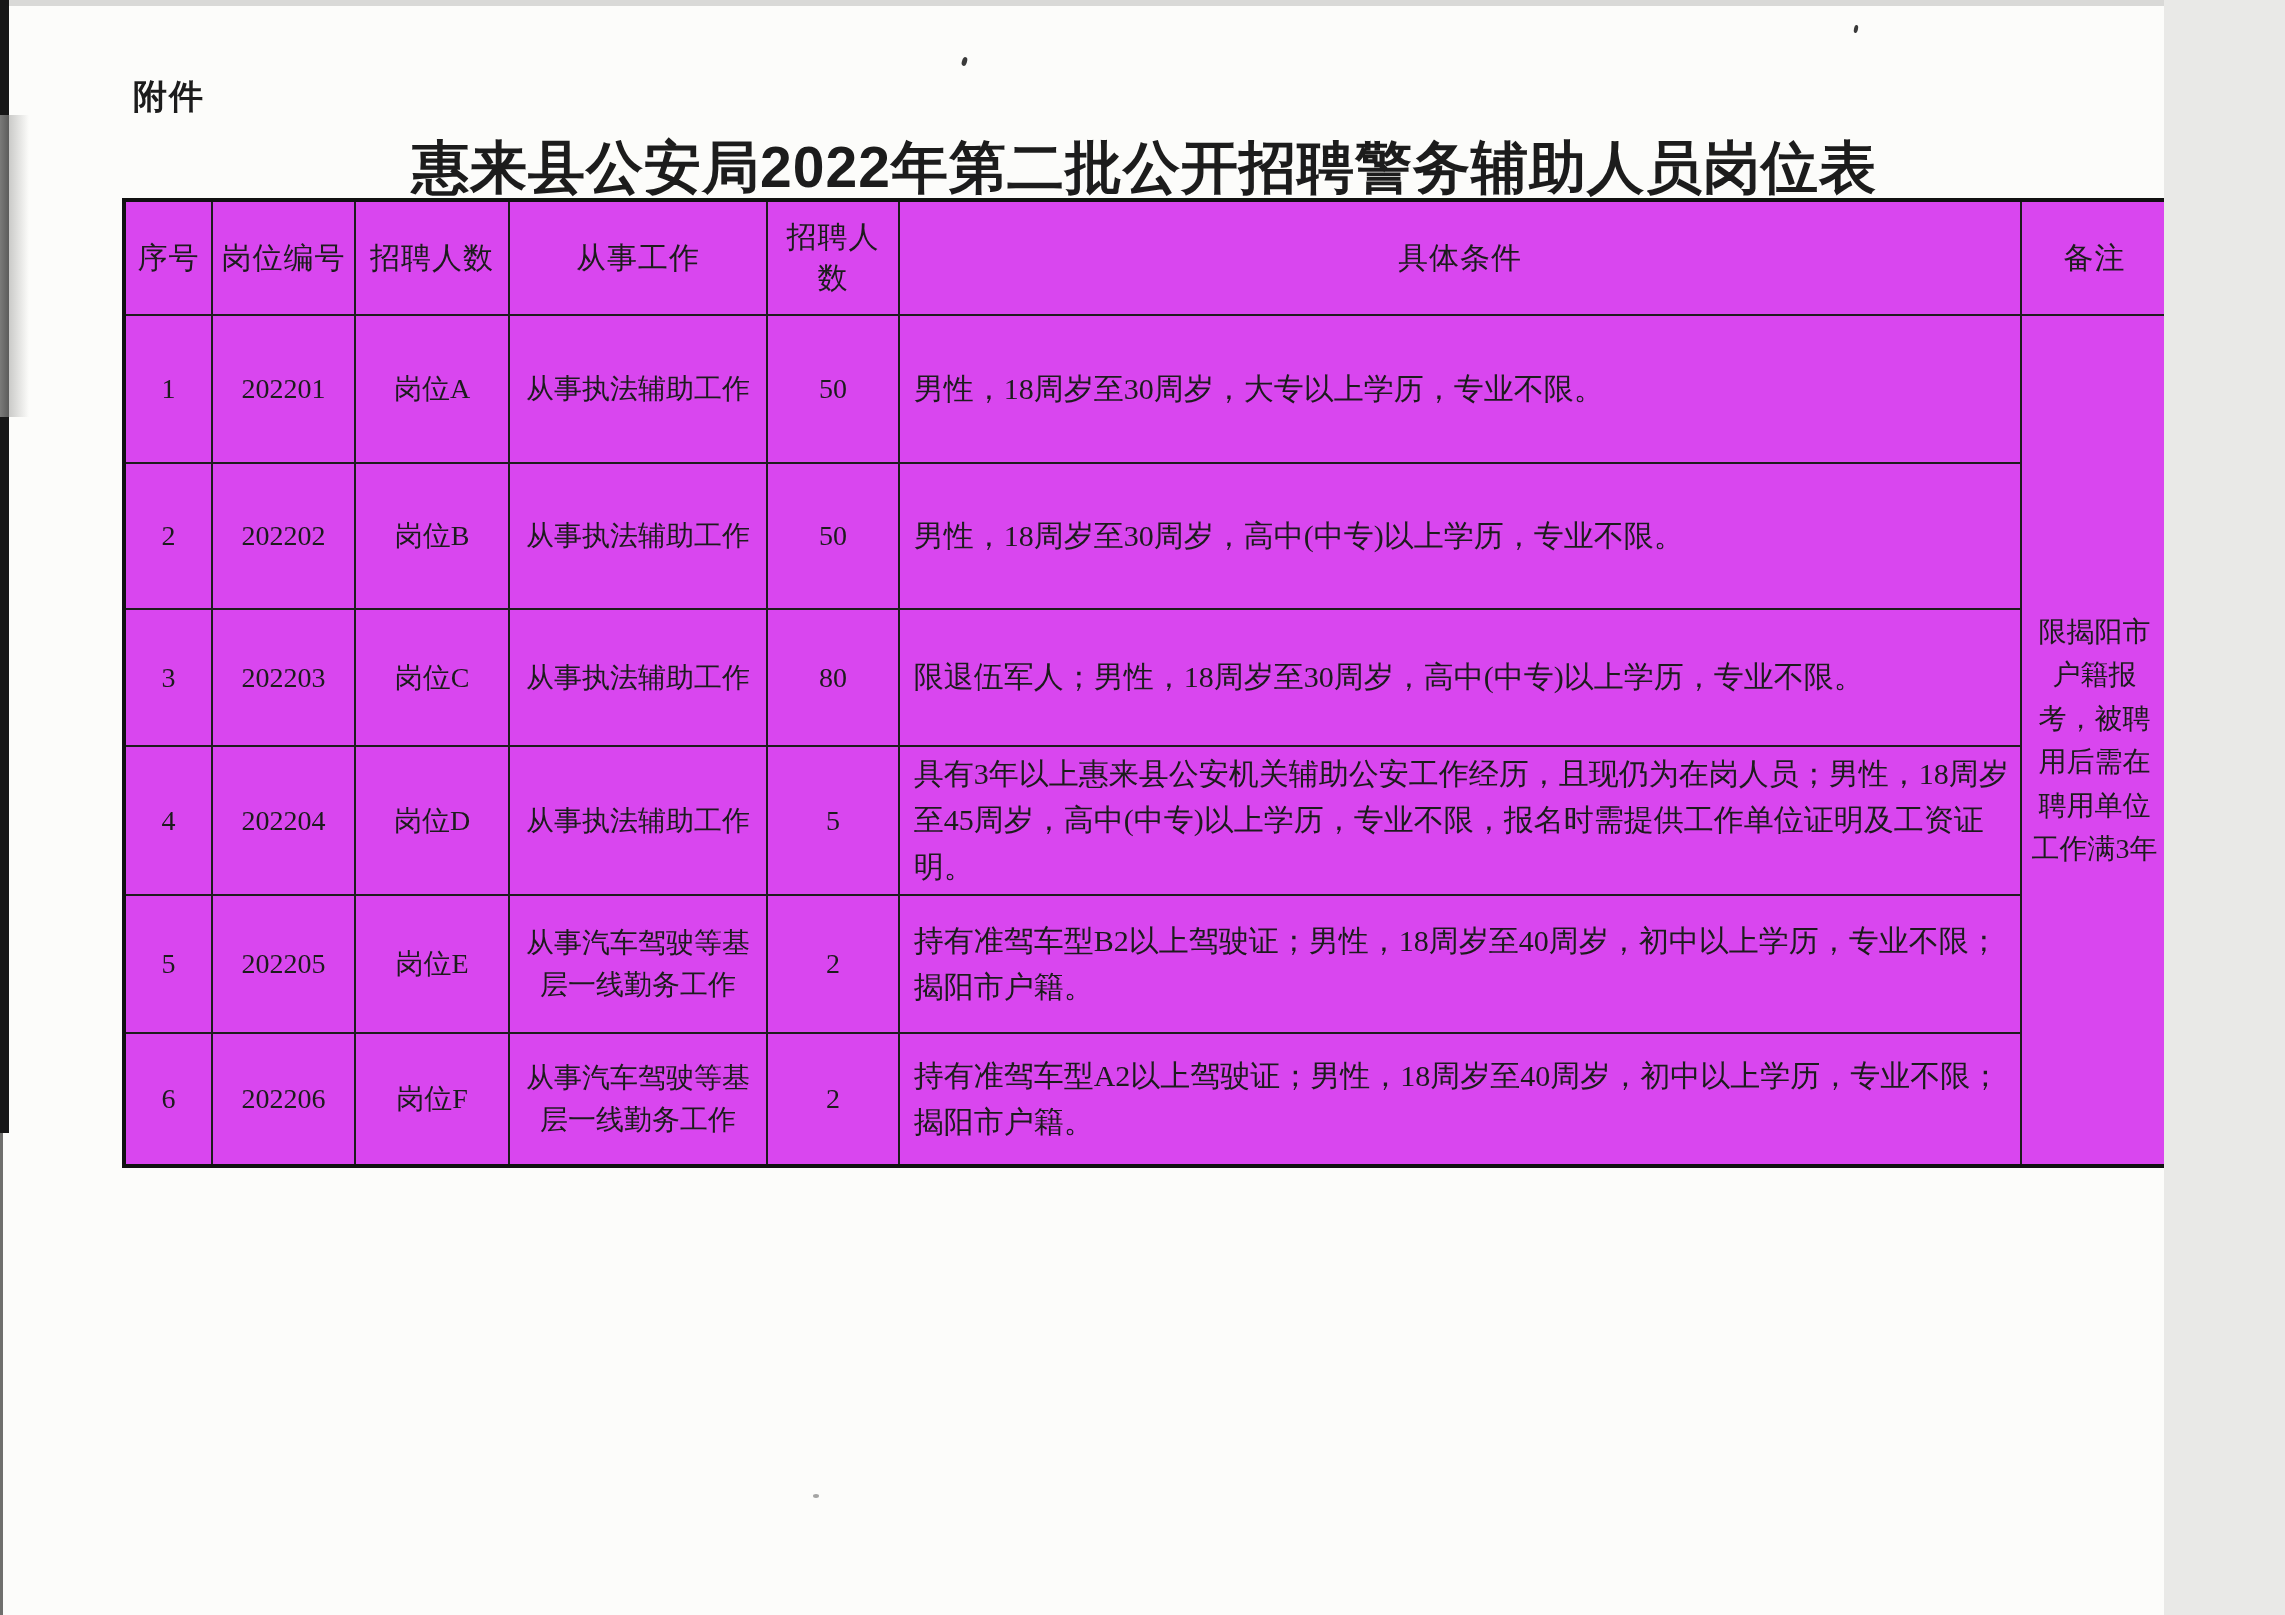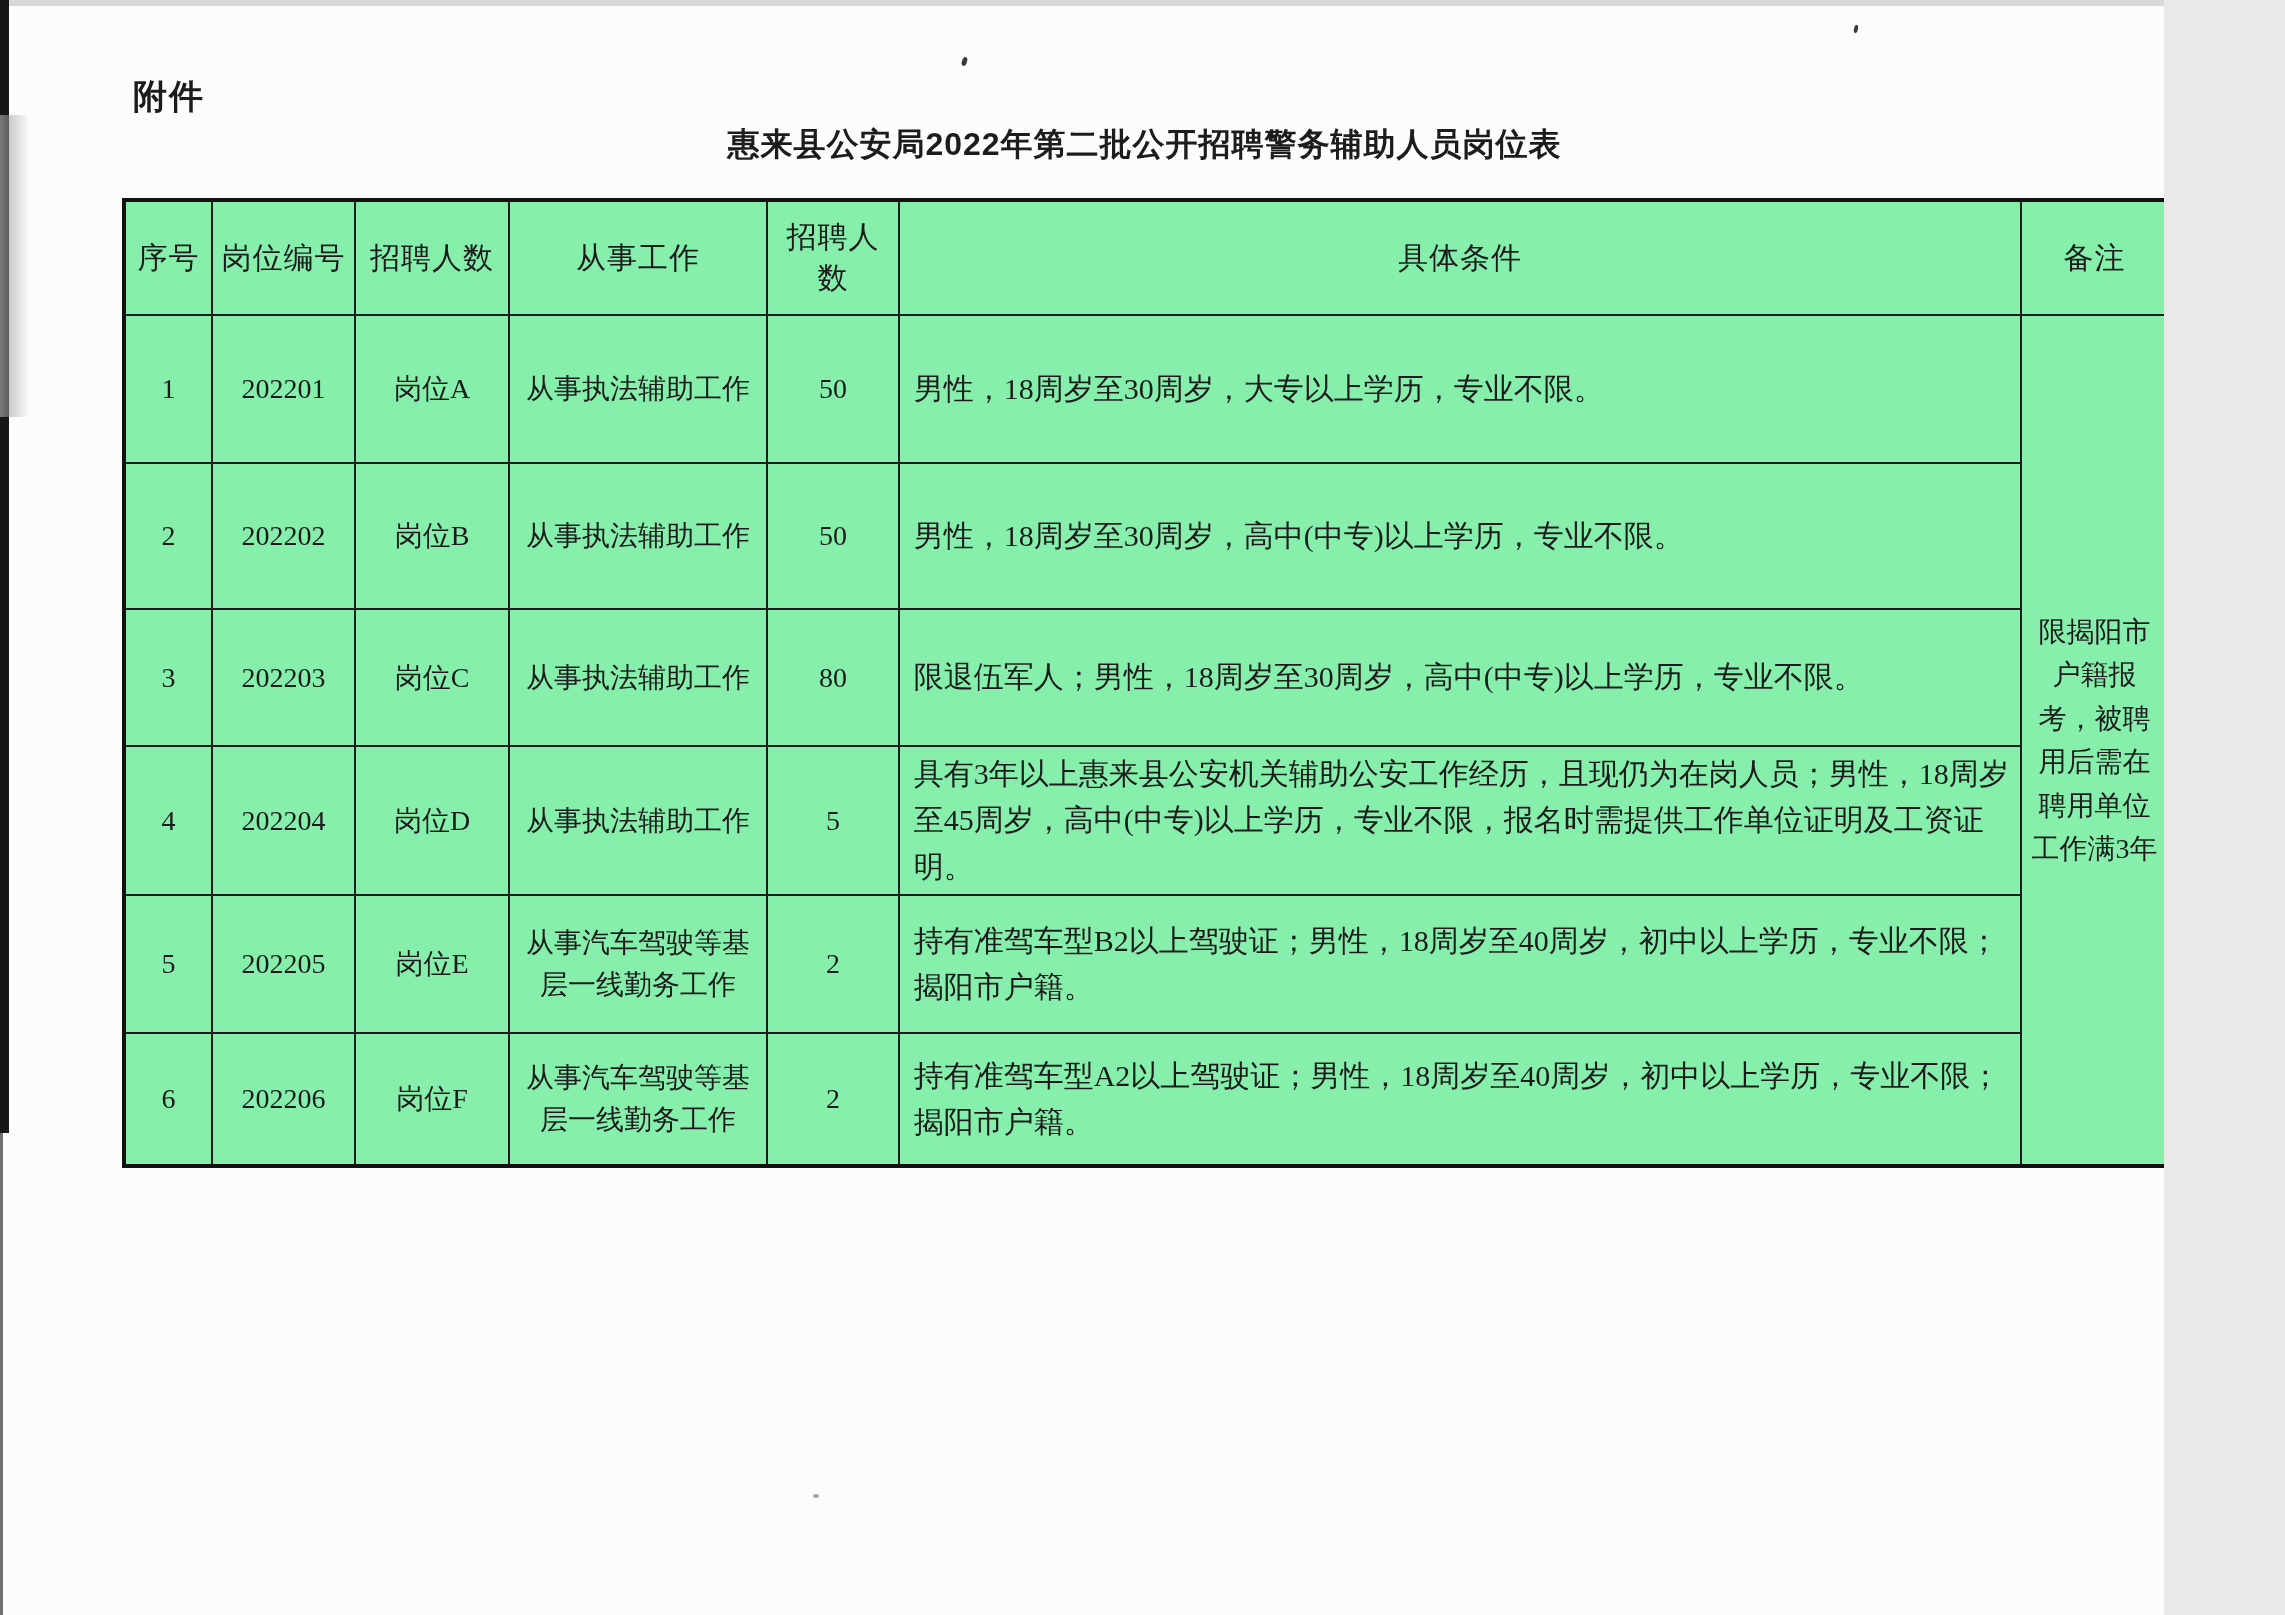--- a/index.html
+++ b/index.html
@@ -23,33 +23,33 @@
   .speck.s3{left:2210px;top:17.6px;width:5.9px;height:4.9px;opacity:.8;}
   .speck.s4{left:813px;top:1494px;width:5.9px;height:3.9px;opacity:.45;}
 
   
   .attachment{
     position:absolute;left:133px;top:74px;
     font-family:"Liberation Sans","DejaVu Sans",sans-serif;
     font-size:34px;font-weight:600;letter-spacing:2px;
   }
   .title{
-    position:absolute;left:122px;top:123px;width:2045px;margin:0;
+    position:absolute;left:122px;top:130px;width:2045px;margin:0;
     text-align:center;
     font-family:"Liberation Sans","DejaVu Sans",sans-serif;
-    font-size:32px;font-weight:bold;letter-spacing:1px;
+    font-size:57px;font-weight:bold;letter-spacing:1px;
   }
 
   
   table.job-table{
     position:absolute;left:122px;top:198px;
     width:2045px;
     border-collapse:collapse;
     table-layout:fixed;
-    background:#86efac;
+    background:#d946ef;
     border:4.9px solid #111;
   }
   .job-table th,.job-table td{
     border:2.4px solid #1d1d1d;
     vertical-align:middle;
     padding:3.9px 5.9px;
     overflow:hidden;
   }
   .job-table thead th{
     font-family:"Liberation Sans","DejaVu Sans",sans-serif;

